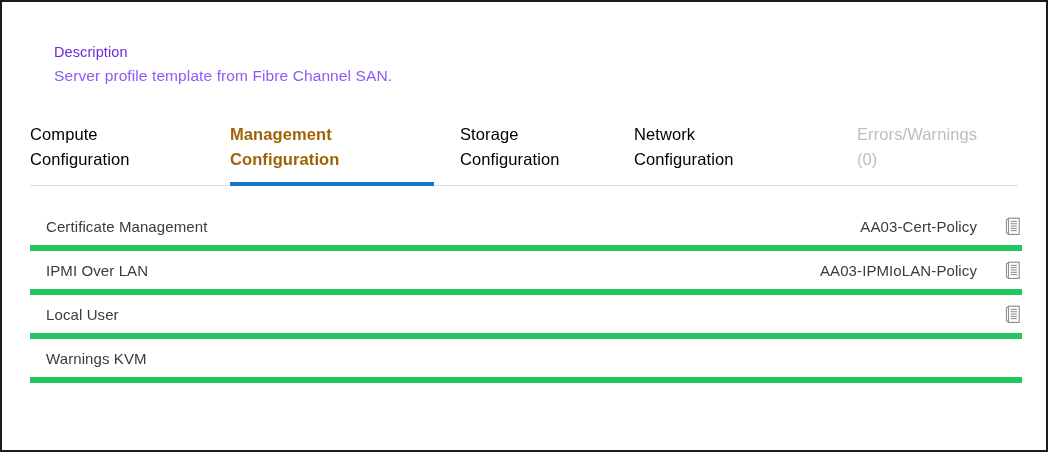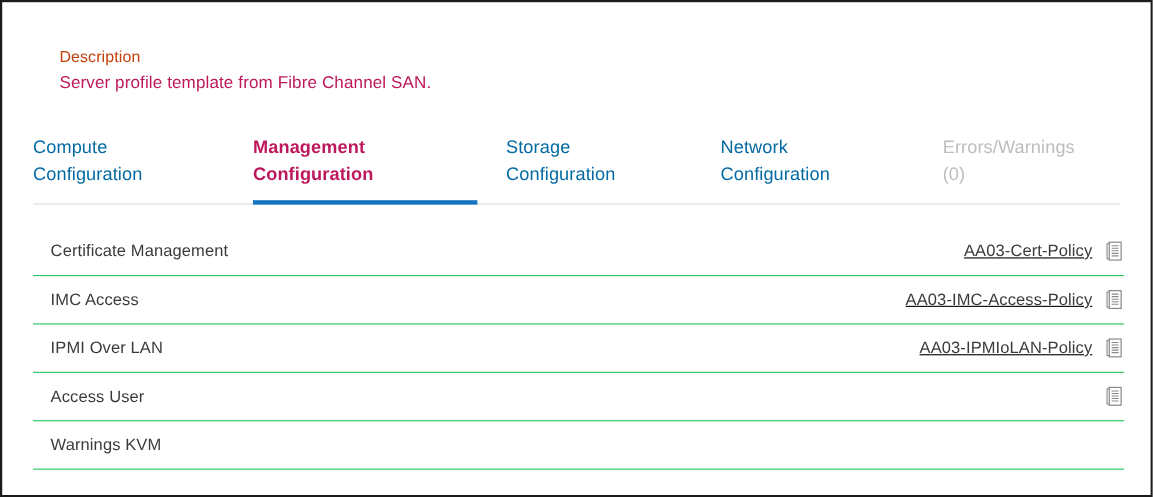--- a/index.html
+++ b/index.html
@@ -23,27 +23,27 @@
   }
 
   
   .desc-block {
     position: absolute;
     left: 52px;
     top: 40px;
   }
   .desc-label {
     font-size: 14.5px;
-    color: #c2410c;
+    color: #6d28d9;
     line-height: 20px;
     letter-spacing: 0.1px;
   }
   .desc-value {
     font-size: 15.5px;
-    color: #be185d;
+    color: #8b5cf6;
     line-height: 22px;
     margin-top: 3px;
     letter-spacing: 0.1px;
   }
 
   
   .tabs {
     position: absolute;
     left: 28px;
     right: 28px;
@@ -61,28 +61,28 @@
   .tab {
     position: absolute;
     top: 0;
     padding: 0;
     background: none;
     border: none;
     text-align: left;
     font-family: "Liberation Sans", sans-serif;
     font-size: 16.5px;
     line-height: 25px;
-    color: #0369a1;
+    color: #000000;
     white-space: pre-line;
     letter-spacing: 0.1px;
     cursor: pointer;
   }
   .tab.is-active {
     font-weight: bold;
-    color: #be185d;
+    color: #a16207;
   }
   .tab.is-muted {
     color: #bdbdbd;
   }
   .tab-accent {
     position: absolute;
     bottom: 0;
     height: 4px;
     background: #1274c2;
   }
@@ -93,35 +93,34 @@
     left: 28px;
     top: 205px;
     width: 992px;
   }
   .policy-row {
     position: relative;
     height: 44px;
     display: flex;
     align-items: center;
     justify-content: space-between;
-    border-bottom: 1px solid #22c55e;
+    border-bottom: 6px solid #22c55e;
     padding: 0 0 0 16px;
     box-sizing: border-box;
   }
   .policy-name {
     font-size: 15px;
     color: #3b3b3b;
     letter-spacing: 0.1px;
   }
   .policy-right {
     display: flex;
     align-items: center;
-    gap: 12px;
+    gap: 28px;
     padding-right: 0px;
-    text-decoration: underline;
   }
   .policy-value {
     font-size: 15px;
     color: #3b3b3b;
     letter-spacing: 0.1px;
   }
   .doc-icon {
     width: 17px;
     height: 19px;
     display: inline-flex;
@@ -147,21 +146,21 @@
 
     <button class="tab" style="left:0px;width:190px;">Compute
 Configuration</button>
 
     <button class="tab is-active" style="left:200px;width:210px;">Management
 Configuration</button>
 
     <button class="tab" style="left:430px;width:180px;">Storage
 Configuration</button>
 
-    <button class="tab" style="left:625px;width:185px;">Network
+    <button class="tab" style="left:604px;width:185px;">Network
 Configuration</button>
 
     <button class="tab is-muted" style="left:827px;width:200px;">Errors/Warnings
 (0)</button>
 
     <div class="tab-accent" style="left:200px;width:204px;"></div>
   </div>
 
   <div class="policy-table">
 
@@ -178,39 +177,20 @@
               <line x1="5.6" y1="6.7" x2="11.9" y2="6.7"></line>
               <line x1="5.6" y1="9.0" x2="11.9" y2="9.0"></line>
               <line x1="5.6" y1="11.3" x2="11.9" y2="11.3"></line>
               <line x1="5.6" y1="13.6" x2="11.9" y2="13.6"></line>
             </g>
           </svg>
         </span>
       </span>
     </div>
 
-    <div class="policy-row">
-      <span class="policy-name">IMC Access</span>
-      <span class="policy-right">
-        <span class="policy-value">AA03-IMC-Access-Policy</span>
-        <span class="doc-icon">
-          <svg viewBox="0 0 17 19" width="17" height="19" aria-hidden="true">
-            <rect x="3.2" y="1.2" width="11" height="16.2" fill="#ffffff" stroke="#8a8a8a" stroke-width="1.1"></rect>
-            <rect x="1.4" y="2.6" width="2" height="13.6" fill="#ffffff" stroke="#8a8a8a" stroke-width="1"></rect>
-            <g stroke="#8a8a8a" stroke-width="1">
-              <line x1="5.6" y1="4.4" x2="11.9" y2="4.4"></line>
-              <line x1="5.6" y1="6.7" x2="11.9" y2="6.7"></line>
-              <line x1="5.6" y1="9.0" x2="11.9" y2="9.0"></line>
-              <line x1="5.6" y1="11.3" x2="11.9" y2="11.3"></line>
-              <line x1="5.6" y1="13.6" x2="11.9" y2="13.6"></line>
-            </g>
-          </svg>
-        </span>
-      </span>
-    </div>
 
     <div class="policy-row">
       <span class="policy-name">IPMI Over LAN</span>
       <span class="policy-right">
         <span class="policy-value">AA03-IPMIoLAN-Policy</span>
         <span class="doc-icon">
           <svg viewBox="0 0 17 19" width="17" height="19" aria-hidden="true">
             <rect x="3.2" y="1.2" width="11" height="16.2" fill="#ffffff" stroke="#8a8a8a" stroke-width="1.1"></rect>
             <rect x="1.4" y="2.6" width="2" height="13.6" fill="#ffffff" stroke="#8a8a8a" stroke-width="1"></rect>
             <g stroke="#8a8a8a" stroke-width="1">
@@ -219,21 +199,21 @@
               <line x1="5.6" y1="9.0" x2="11.9" y2="9.0"></line>
               <line x1="5.6" y1="11.3" x2="11.9" y2="11.3"></line>
               <line x1="5.6" y1="13.6" x2="11.9" y2="13.6"></line>
             </g>
           </svg>
         </span>
       </span>
     </div>
 
     <div class="policy-row">
-      <span class="policy-name">Access User</span>
+      <span class="policy-name">Local User</span>
       <span class="policy-right">
         <span class="doc-icon">
           <svg viewBox="0 0 17 19" width="17" height="19" aria-hidden="true">
             <rect x="3.2" y="1.2" width="11" height="16.2" fill="#ffffff" stroke="#8a8a8a" stroke-width="1.1"></rect>
             <rect x="1.4" y="2.6" width="2" height="13.6" fill="#ffffff" stroke="#8a8a8a" stroke-width="1"></rect>
             <g stroke="#8a8a8a" stroke-width="1">
               <line x1="5.6" y1="4.4" x2="11.9" y2="4.4"></line>
               <line x1="5.6" y1="6.7" x2="11.9" y2="6.7"></line>
               <line x1="5.6" y1="9.0" x2="11.9" y2="9.0"></line>
               <line x1="5.6" y1="11.3" x2="11.9" y2="11.3"></line>

